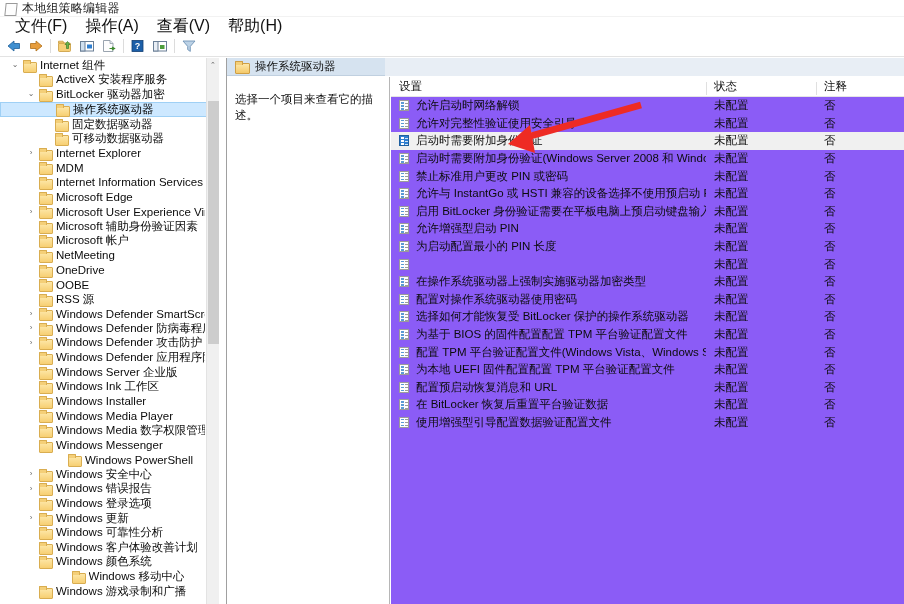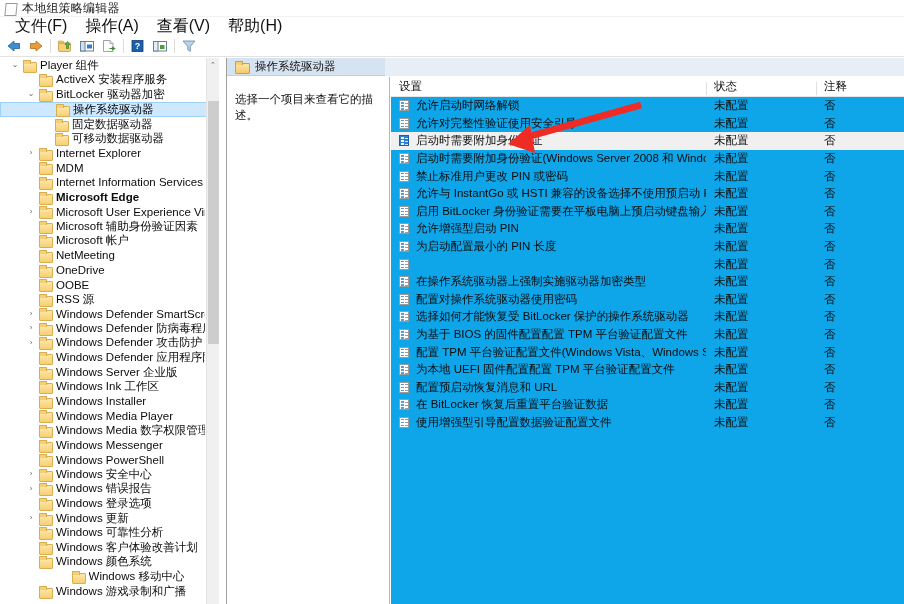--- a/index.html
+++ b/index.html
@@ -119,21 +119,21 @@
   .crumbfill { position: absolute; left: 158px; top: 0; right: 0; height: 18px; background: #e8eef5; }
 
   
   .descpane {
     position: absolute; left: 0; top: 19px; width: 163px; bottom: 0;
     background: #ffffff; border-right: 1px solid #b6b6b6; padding: 14px 8px 0 8px;
   }
   .descpane .dtext { font-size: 11.5px; color: #111; line-height: 16px; }
 
   
-  .listview { position: absolute; left: 164px; top: 19px; right: 0; bottom: 0; background: #0ea5e9; }
+  .listview { position: absolute; left: 164px; top: 19px; right: 0; bottom: 0; background: #8b5cf6; }
   .lvhead { display: flex; height: 20px; align-items: center; border-bottom: 1px solid #e5e5e5; background: #fff; }
   .lvhead .hcell { font-size: 11.5px; color: #111; padding-left: 8px; position: relative; }
   .lvhead .hcell + .hcell::before {
     content: ""; position: absolute; left: 0; top: 3px; height: 13px; width: 1px; background: #e0e0e0;
   }
   .col-setting { width: 315px; flex: 0 0 315px; }
   .col-state   { width: 110px; flex: 0 0 110px; }
   .col-comment { width: 100px; flex: 0 0 100px; }
 
   .lvrow { display: flex; height: 17.6px; align-items: center; }
@@ -236,21 +236,21 @@
     </div>
   </div>
 
   <div class="main">
 
     <div class="treepane">
       <div class="tree" id="tree-root">
           <div class="tnode" style="padding-left: 8px;">
             <span class="twist">⌄</span>
             <span class="tfolder"></span>
-            <span class="tlabel">Player 组件</span>
+            <span class="tlabel">Internet 组件</span>
           </div>
           <div class="tnode" style="padding-left: 24px;">
             <span class="twist"></span>
             <span class="tfolder"></span>
             <span class="tlabel">ActiveX 安装程序服务</span>
           </div>
           <div class="tnode" style="padding-left: 24px;">
             <span class="twist">⌄</span>
             <span class="tfolder"></span>
             <span class="tlabel">BitLocker 驱动器加密</span>
@@ -278,21 +278,21 @@
           <div class="tnode" style="padding-left: 24px;">
             <span class="twist"></span>
             <span class="tfolder"></span>
             <span class="tlabel">MDM</span>
           </div>
           <div class="tnode" style="padding-left: 24px;">
             <span class="twist"></span>
             <span class="tfolder"></span>
             <span class="tlabel">Internet Information Services</span>
           </div>
-          <div class="tnode" style="padding-left: 24px; font-weight: bold;">
+          <div class="tnode" style="padding-left: 24px;">
             <span class="twist"></span>
             <span class="tfolder"></span>
             <span class="tlabel">Microsoft Edge</span>
           </div>
           <div class="tnode" style="padding-left: 24px;">
             <span class="twist">›</span>
             <span class="tfolder"></span>
             <span class="tlabel">Microsoft User Experience Virtu</span>
           </div>
           <div class="tnode" style="padding-left: 24px;">
@@ -368,21 +368,21 @@
           <div class="tnode" style="padding-left: 24px;">
             <span class="twist"></span>
             <span class="tfolder"></span>
             <span class="tlabel">Windows Media 数字权限管理</span>
           </div>
           <div class="tnode" style="padding-left: 24px;">
             <span class="twist"></span>
             <span class="tfolder"></span>
             <span class="tlabel">Windows Messenger</span>
           </div>
-          <div class="tnode" style="padding-left: 24px;">
+          <div class="tnode" style="padding-left: 24px; margin-left: 29px;">
             <span class="twist"></span>
             <span class="tfolder"></span>
             <span class="tlabel">Windows PowerShell</span>
           </div>
           <div class="tnode" style="padding-left: 24px;">
             <span class="twist">›</span>
             <span class="tfolder"></span>
             <span class="tlabel">Windows 安全中心</span>
           </div>
           <div class="tnode" style="padding-left: 24px;">

